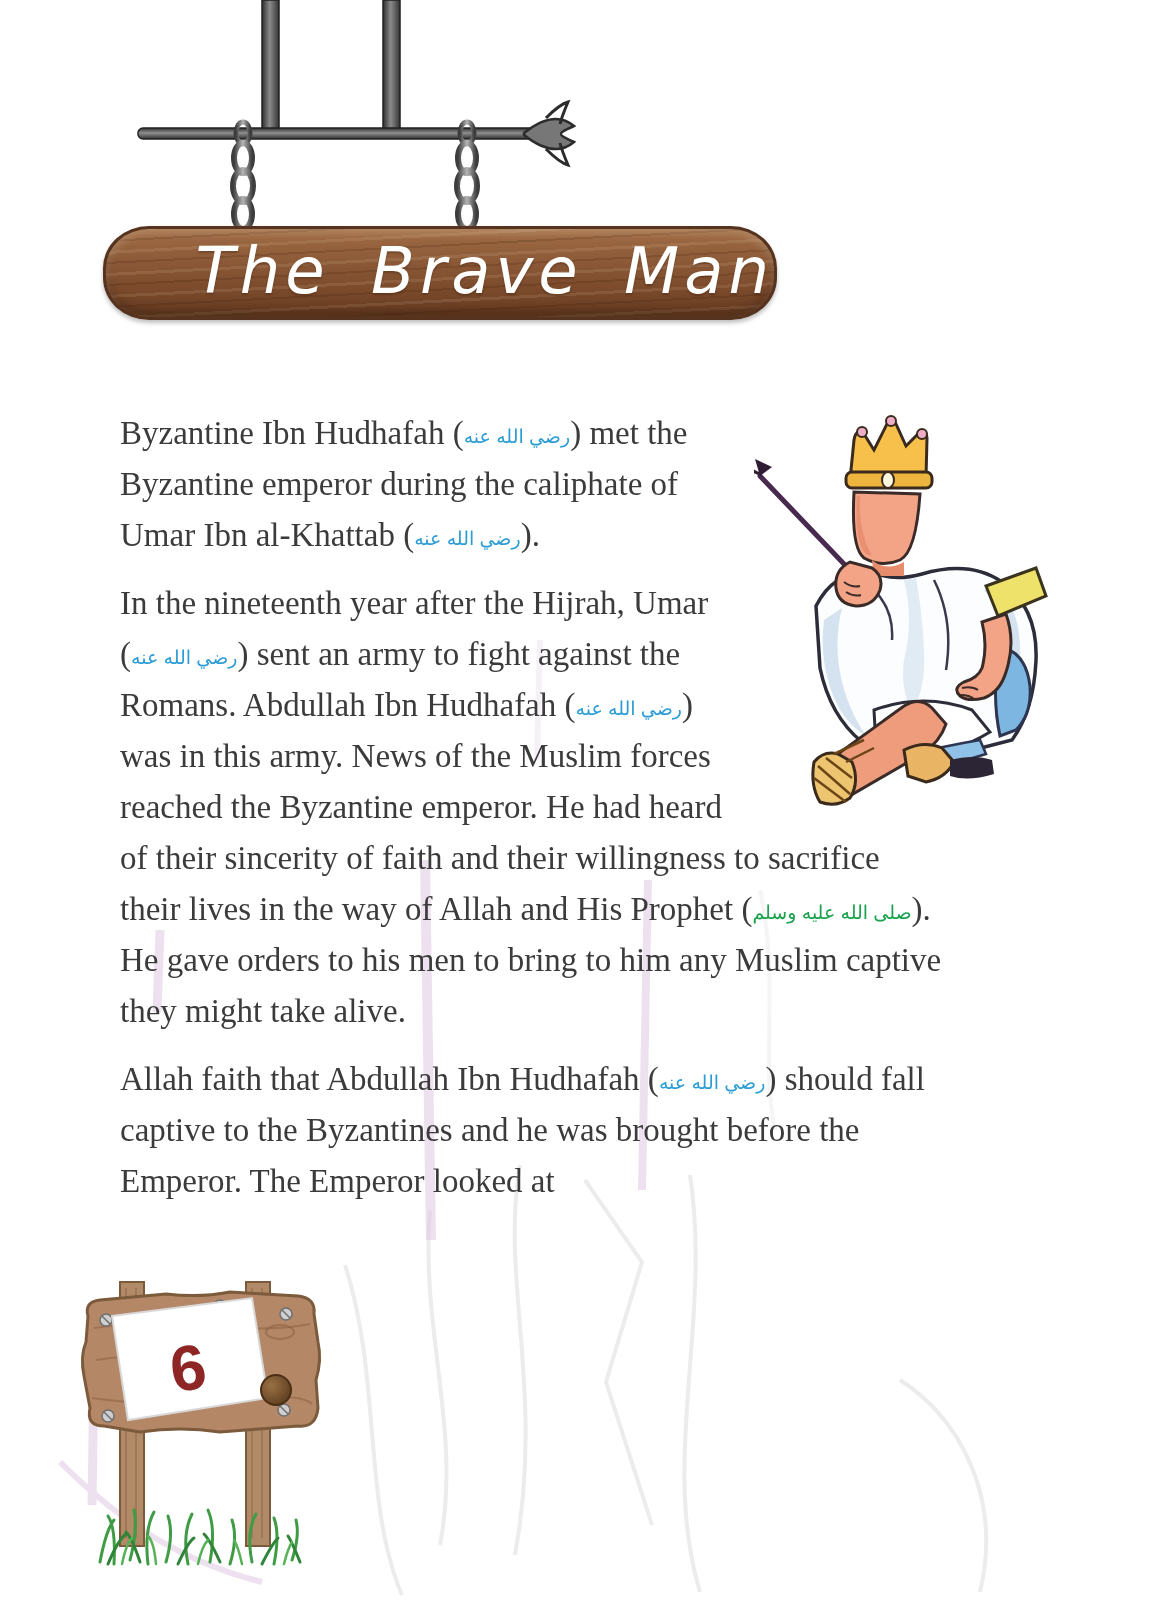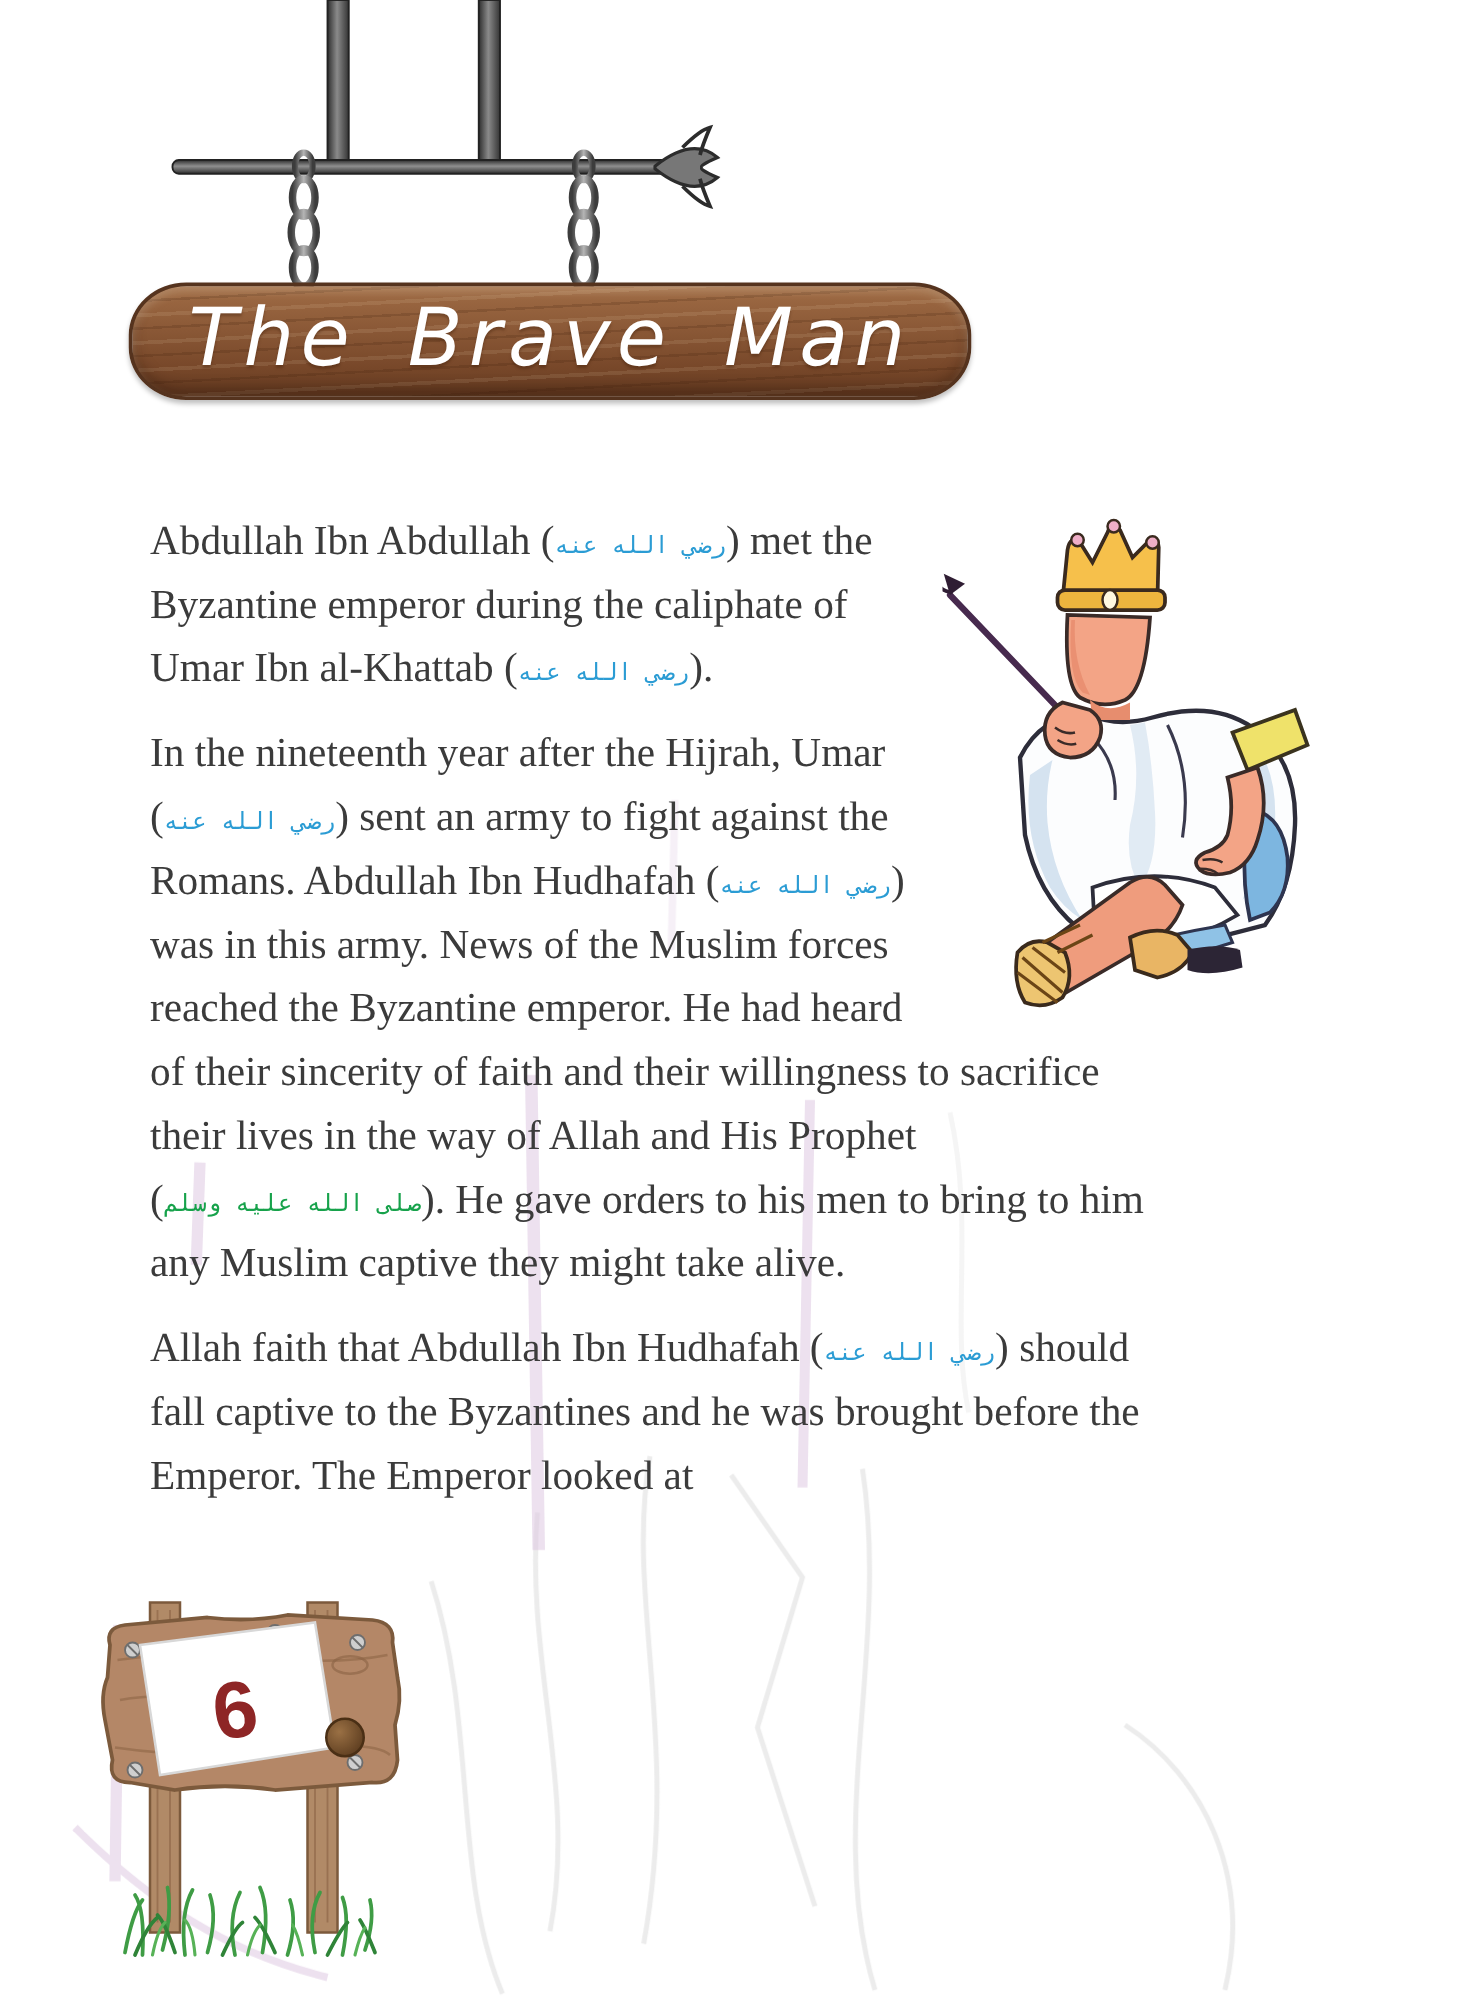--- a/index.html
+++ b/index.html
@@ -17,38 +17,38 @@
   .plank{
     position:absolute;left:103px;top:226px;width:668px;height:88px;
     border-radius:46px/42px;
     background:
       repeating-linear-gradient(177deg,
         rgba(255,235,200,0.10) 0 3px, rgba(0,0,0,0) 3px 11px,
         rgba(60,28,8,0.18) 11px 13px, rgba(0,0,0,0) 13px 22px),
       linear-gradient(180deg,#a06c45 0%,#8a5836 40%,#774729 75%,#633a21 100%);
     border:3px solid #55331e;
     box-shadow:inset 0 4px 8px rgba(255,240,210,0.25), inset 0 -6px 10px rgba(40,18,5,0.35), 0 3px 4px rgba(0,0,0,0.25);
-    display:flex;align-items:center;justify-content:center;
+    display:flex;align-items:center;justify-content:flex-end;
   }
   .plank .title{
     font-family:"DejaVu Sans",sans-serif;
     font-style:italic;font-weight:400;
     font-size:64px;color:#ffffff;letter-spacing:5px;word-spacing:16px;
     text-shadow:0 2px 2px rgba(60,30,10,0.35);
     white-space:nowrap;transform:translateY(-2px);
   }
   
   .body-text{
     position:absolute;left:120px;top:408px;width:822px;z-index:2;
     font-size:33px;line-height:51px;color:#3b3b3b;
     text-rendering:optimizeLegibility;
   }
   .body-text p{margin:0 0 17px 0;}
   .hon{
-    font-family:Liberation Mono, monospace;
+    font-family:Liberation Sans, sans-serif;
     font-size:19px;line-height:1;vertical-align:1px;
     letter-spacing:0;white-space:nowrap;
   }
   .illo-float{
     float:right;width:300px;height:414px;
     margin:2px -112px 6px 14px;
   }
   
   .pagesign{position:absolute;left:70px;top:1268px;width:270px;height:330px;z-index:2;}
   .num{
@@ -188,21 +188,21 @@
           <path d="M150,346 Q190,336 226,330 L232,344 Q196,356 156,360 Z" fill="#8fc2e6" stroke="#2e3550" stroke-width="2.5"></path>
           <path d="M70,354 L150,296 Q166,286 178,298 L192,314 Q186,332 168,344 L92,388 Q76,382 70,354 Z" fill="#ef9c7d" stroke="#3a2b28" stroke-width="3"></path>
           <path d="M60,352 Q70,340 84,344 L98,352 Q106,372 96,388 Q82,398 66,392 Q56,376 60,352 Z" fill="#edc571" stroke="#3a2a1c" stroke-width="3"></path>
           <path d="M64,356 L96,384 M60,368 L92,392 M72,348 L98,368 M80,344 L110,330 M92,352 L120,338" stroke="#6b4516" stroke-width="2.5" fill="none"></path>
           <path d="M150,340 Q170,330 188,338 L200,352 Q192,368 172,372 L154,366 Z" fill="#e9b564" stroke="#3a2a1c" stroke-width="3"></path>
           <path d="M196,350 Q220,344 238,350 L240,364 Q214,372 196,366 Z" fill="#2c2535"></path>
         </g>
       </svg>
     </div>
 
-    <p class="para"><span>Abdullah Ibn Abdullah (</span><span class="hon" style="color: rgb(43, 156, 212);">رضي الله عنه</span><span>) met the Byzantine emperor during the caliphate of Umar Ibn al-Khattab (</span><span class="hon" style="color: rgb(43, 156, 212);">رضي الله عنه</span><span>).</span></p>
+    <p class="para"><span>Byzantine Ibn Hudhafah (</span><span class="hon" style="color: rgb(43, 156, 212);">رضي الله عنه</span><span>) met the Byzantine emperor during the caliphate of Umar Ibn al-Khattab (</span><span class="hon" style="color: rgb(43, 156, 212);">رضي الله عنه</span><span>).</span></p>
     <p class="para"><span>In the nineteenth year after the Hijrah, Umar (</span><span class="hon" style="color: rgb(43, 156, 212);">رضي الله عنه</span><span>) sent an army to fight against the Romans. Abdullah Ibn Hudhafah (</span><span class="hon" style="color: rgb(43, 156, 212);">رضي الله عنه</span><span>) was in this army. News of the Muslim forces reached the Byzantine emperor. He had heard of their sincerity of faith and their willingness to sacrifice their lives in the way of Allah and His Prophet (</span><span class="hon" style="color: rgb(23, 162, 75);">صلى الله عليه وسلم</span><span>). He gave orders to his men to bring to him any Muslim captive they might take alive.</span></p>
     <p class="para"><span>Allah faith that Abdullah Ibn Hudhafah (</span><span class="hon" style="color: rgb(43, 156, 212);">رضي الله عنه</span><span>) should fall captive to the Byzantines and he was brought before the Emperor. The Emperor looked at</span></p>
   </div>
 
   <div class="pagesign">
     <svg width="270" height="330" viewBox="0 0 270 330">
       <defs>
         <radialGradient id="knobG" cx="0.35" cy="0.35" r="0.8">
           <stop offset="0" stop-color="#9a7044"></stop>
             <stop offset="1" stop-color="#57381c"></stop>

